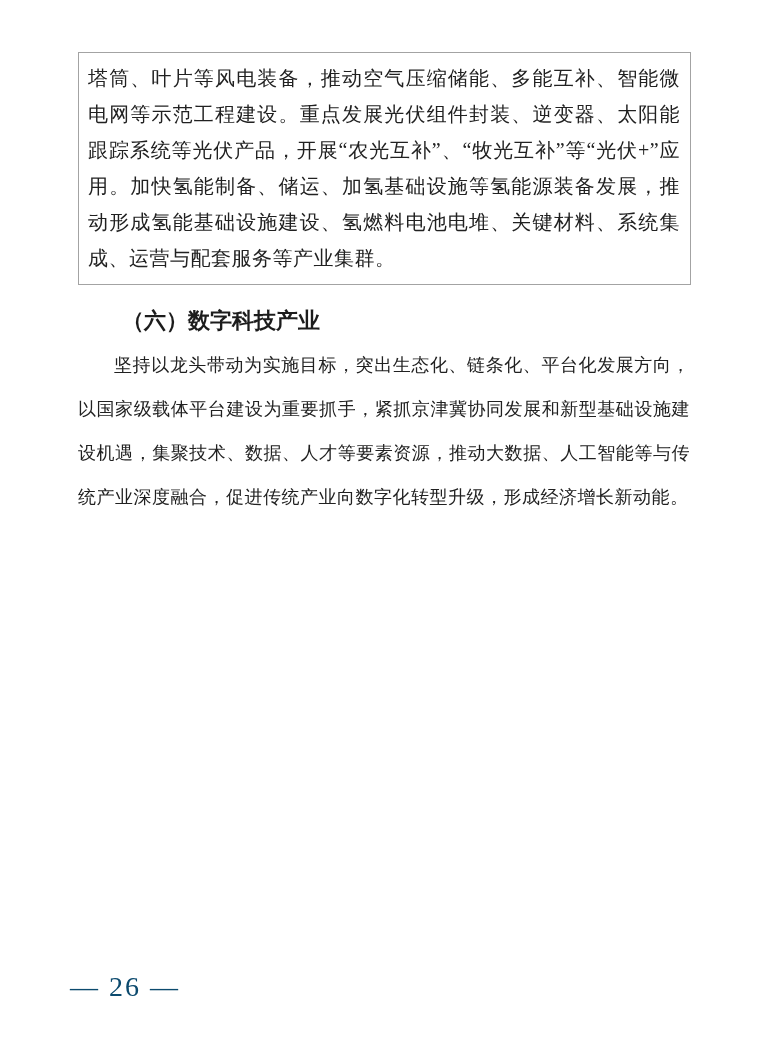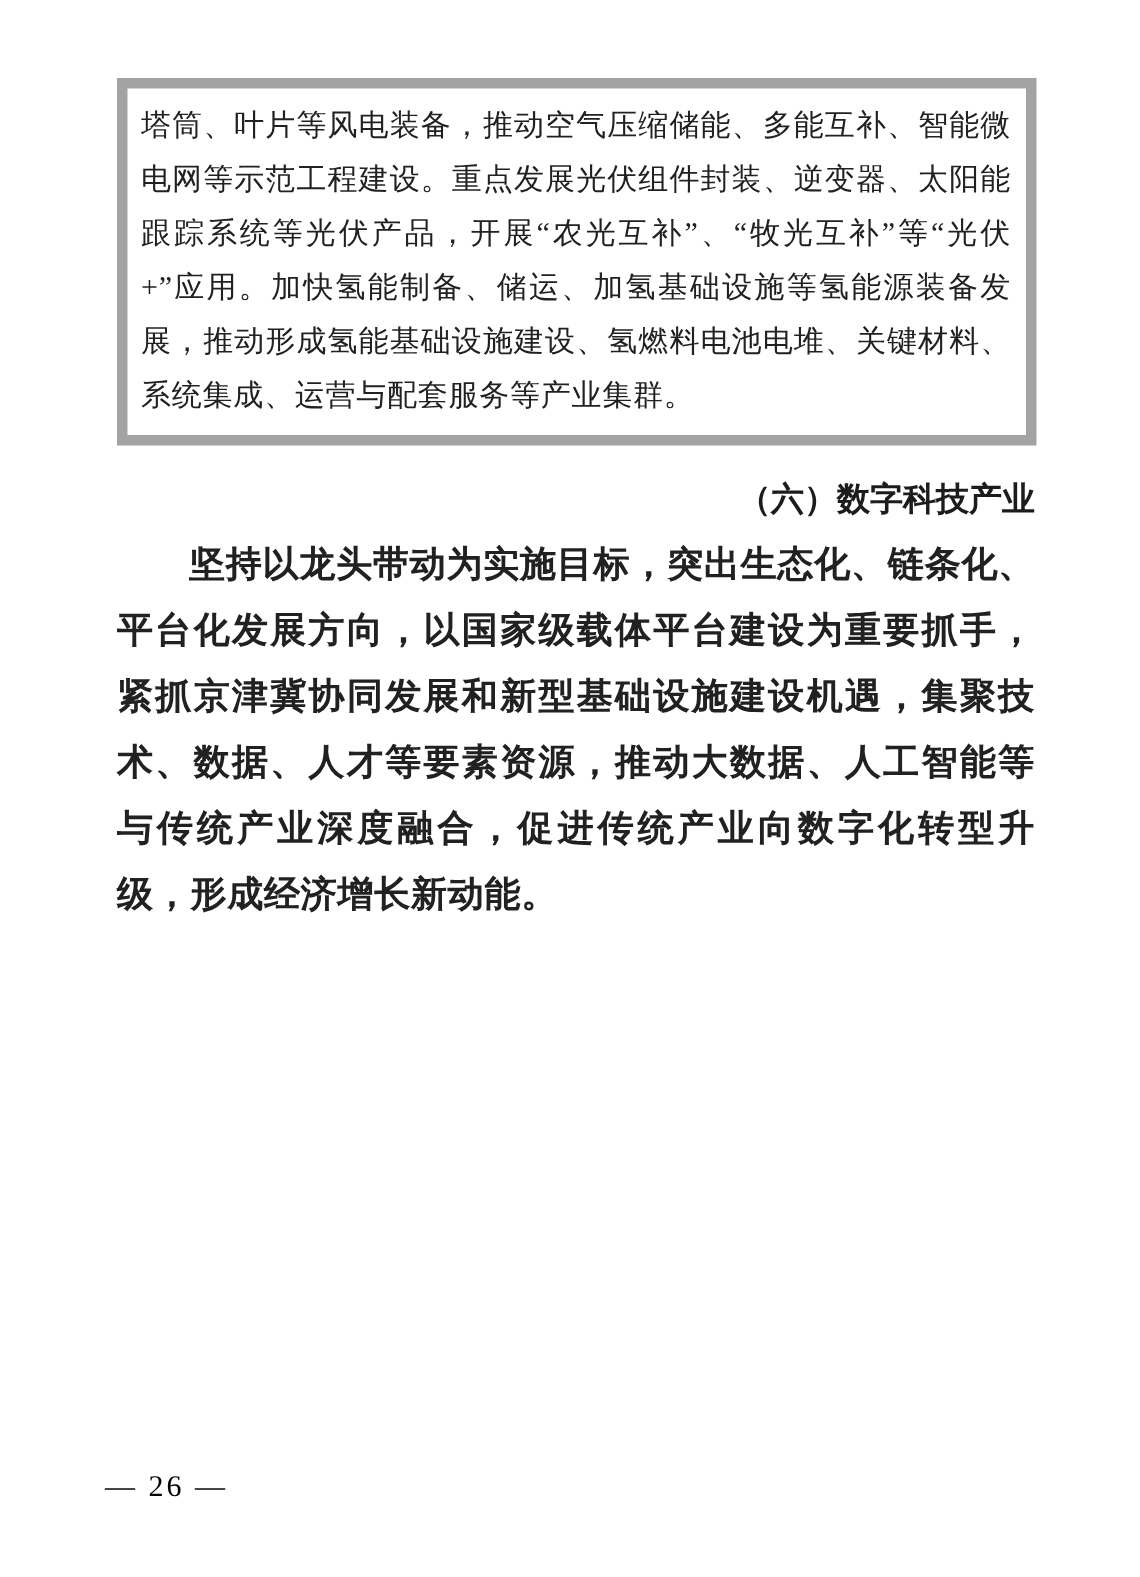--- a/index.html
+++ b/index.html
@@ -13,57 +13,55 @@
     width: 760px;
     height: 1051px;
     background: #ffffff;
     color: #212121;
     overflow: hidden;
   }
   .content {
     padding: 52px 70px 0 78px;
   }
   .carryover-box {
-    border: 7px solid #a3a3a3;
+    border: 1px solid #a3a3a3;
     padding: 7px 10px 8px 9px;
     width: 613px;
   }
   .carryover-box p {
     font-size: 20px;
     line-height: 36px;
     text-align: justify;
     text-justify: inter-ideograph;
     color: #212121;
     letter-spacing: 0.5px;
   }
   .section-heading {
     margin-top: 14px;
     font-size: 22px;
     line-height: 44px;
     font-weight: bold;
     text-indent: 2em;
     color: #1c1c1c;
-    text-align: right;
   }
   .body-para {
-    font-size: 24px;
+    font-size: 18px;
     line-height: 44px;
     text-align: justify;
     text-justify: inter-ideograph;
     text-indent: 2em;
     color: #212121;
     letter-spacing: 0.5px;
-    font-weight: bold;
   }
   .page-footer {
     position: absolute;
     left: 70px;
     bottom: 48px;
-    font-size: 20px;
-    color: #000000;
+    font-size: 28px;
+    color: #0c4a6e;
     letter-spacing: 2px;
   }
 </style>
 </head>
 <body>
 
 <div class="page">
   <div class="content">
 
     <div class="carryover-box">

